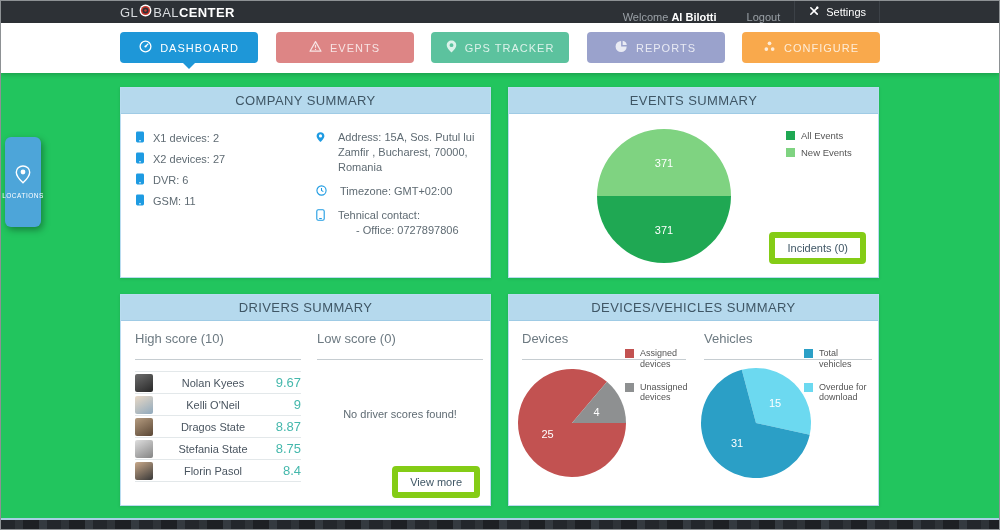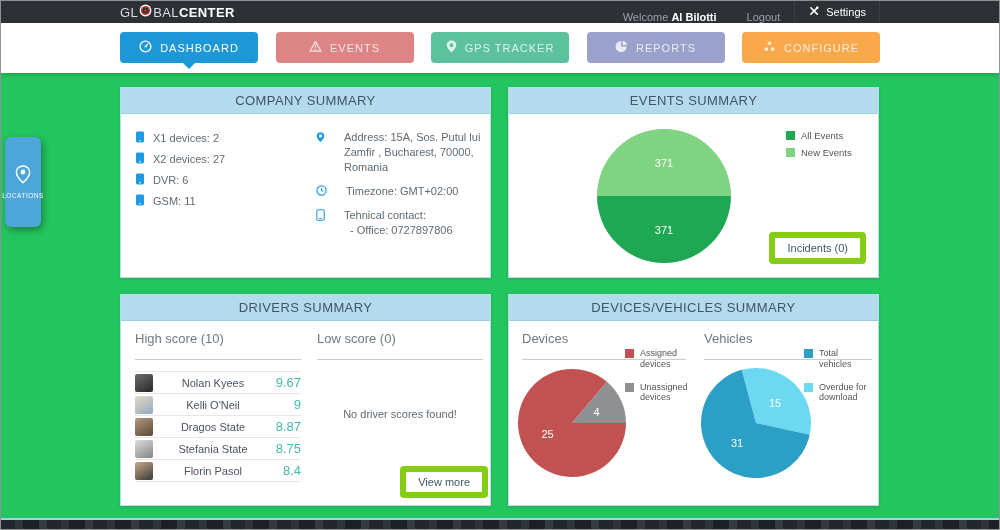--- a/index.html
+++ b/index.html
@@ -38,33 +38,33 @@
   .p-events  { left:388px; top:14px; width:371px; height:191px; }
   .p-drivers { left:0; top:221px; width:371px; height:212px; }
   .p-dv      { left:388px; top:221px; width:371px; height:212px; }
   .panel-header { height:26px; background:#b5d9ed; border-bottom:1px solid #9fcbe5; display:flex; align-items:center; justify-content:center; font-size:13px; color:#3f5665; letter-spacing:.4px; }
   .panel-body { position:relative; height:calc(100% - 27px); overflow:hidden; }
 
   
   .device-list { position:absolute; left:14px; top:18px; list-style:none; }
   .device-list li { display:flex; align-items:center; gap:8px; height:12px; margin-bottom:9px; font-size:11px; color:#5f6b73; }
   .company-right { position:absolute; left:195px; top:16px; width:168px; font-size:11px; color:#5f6b73; line-height:1.35; }
-  .info-row { display:flex; gap:19px; margin-bottom:9px; }
+  .info-row { display:flex; gap:13px; margin-bottom:9px; }
   .info-row svg { flex:0 0 auto; margin-top:1px; }
-  .office-line { padding-left:6px; }
+  .office-line { padding-left:6px;margin-left:12px; }
 
   
   .pie { position:absolute; left:0; top:0; }
   .legend-item { display:flex; align-items:flex-start; gap:6px; color:#555; margin-bottom:6px; }
   .swatch { width:9px; height:9px; flex:0 0 auto; margin-top:1px; }
   .events-legend { position:absolute; left:277px; top:16px; font-size:9.5px; white-space:nowrap; }
   .dv-legend { position:absolute; top:27px; font-size:9px; line-height:1.2; }
   .ghost-btn { position:absolute; background:#fff; border:6px solid #84cc16; border-radius:4px; font-size:11px; color:#3f5665; padding:4px 12px; cursor:pointer; font-family:inherit; }
   .incidents { right:12px; bottom:12px; }
-  .view-more { right:2px; bottom:6px; }
+  .view-more { right:10px; bottom:6px; }
 
   
   .col-heading { font-size:13px; color:#6d7a82; padding-bottom:13px; border-bottom:1px solid #c6cdd1; }
   .dcol { position:absolute; top:10px; width:166px; }
   .dcol.high { left:14px; }
   .dcol.low { left:196px; }
   .drows { margin-top:11px; border-top:1px solid #e3e8ea; }
   .drow { display:flex; align-items:center; height:22px; border-bottom:1px solid #e3e8ea; font-size:11px; color:#4a5560; }
   .avatar { width:18px; height:18px; border-radius:2px; margin-right:8px; flex:0 0 auto; }
   .av1 { background:linear-gradient(150deg,#6e6e6e,#272727); }

